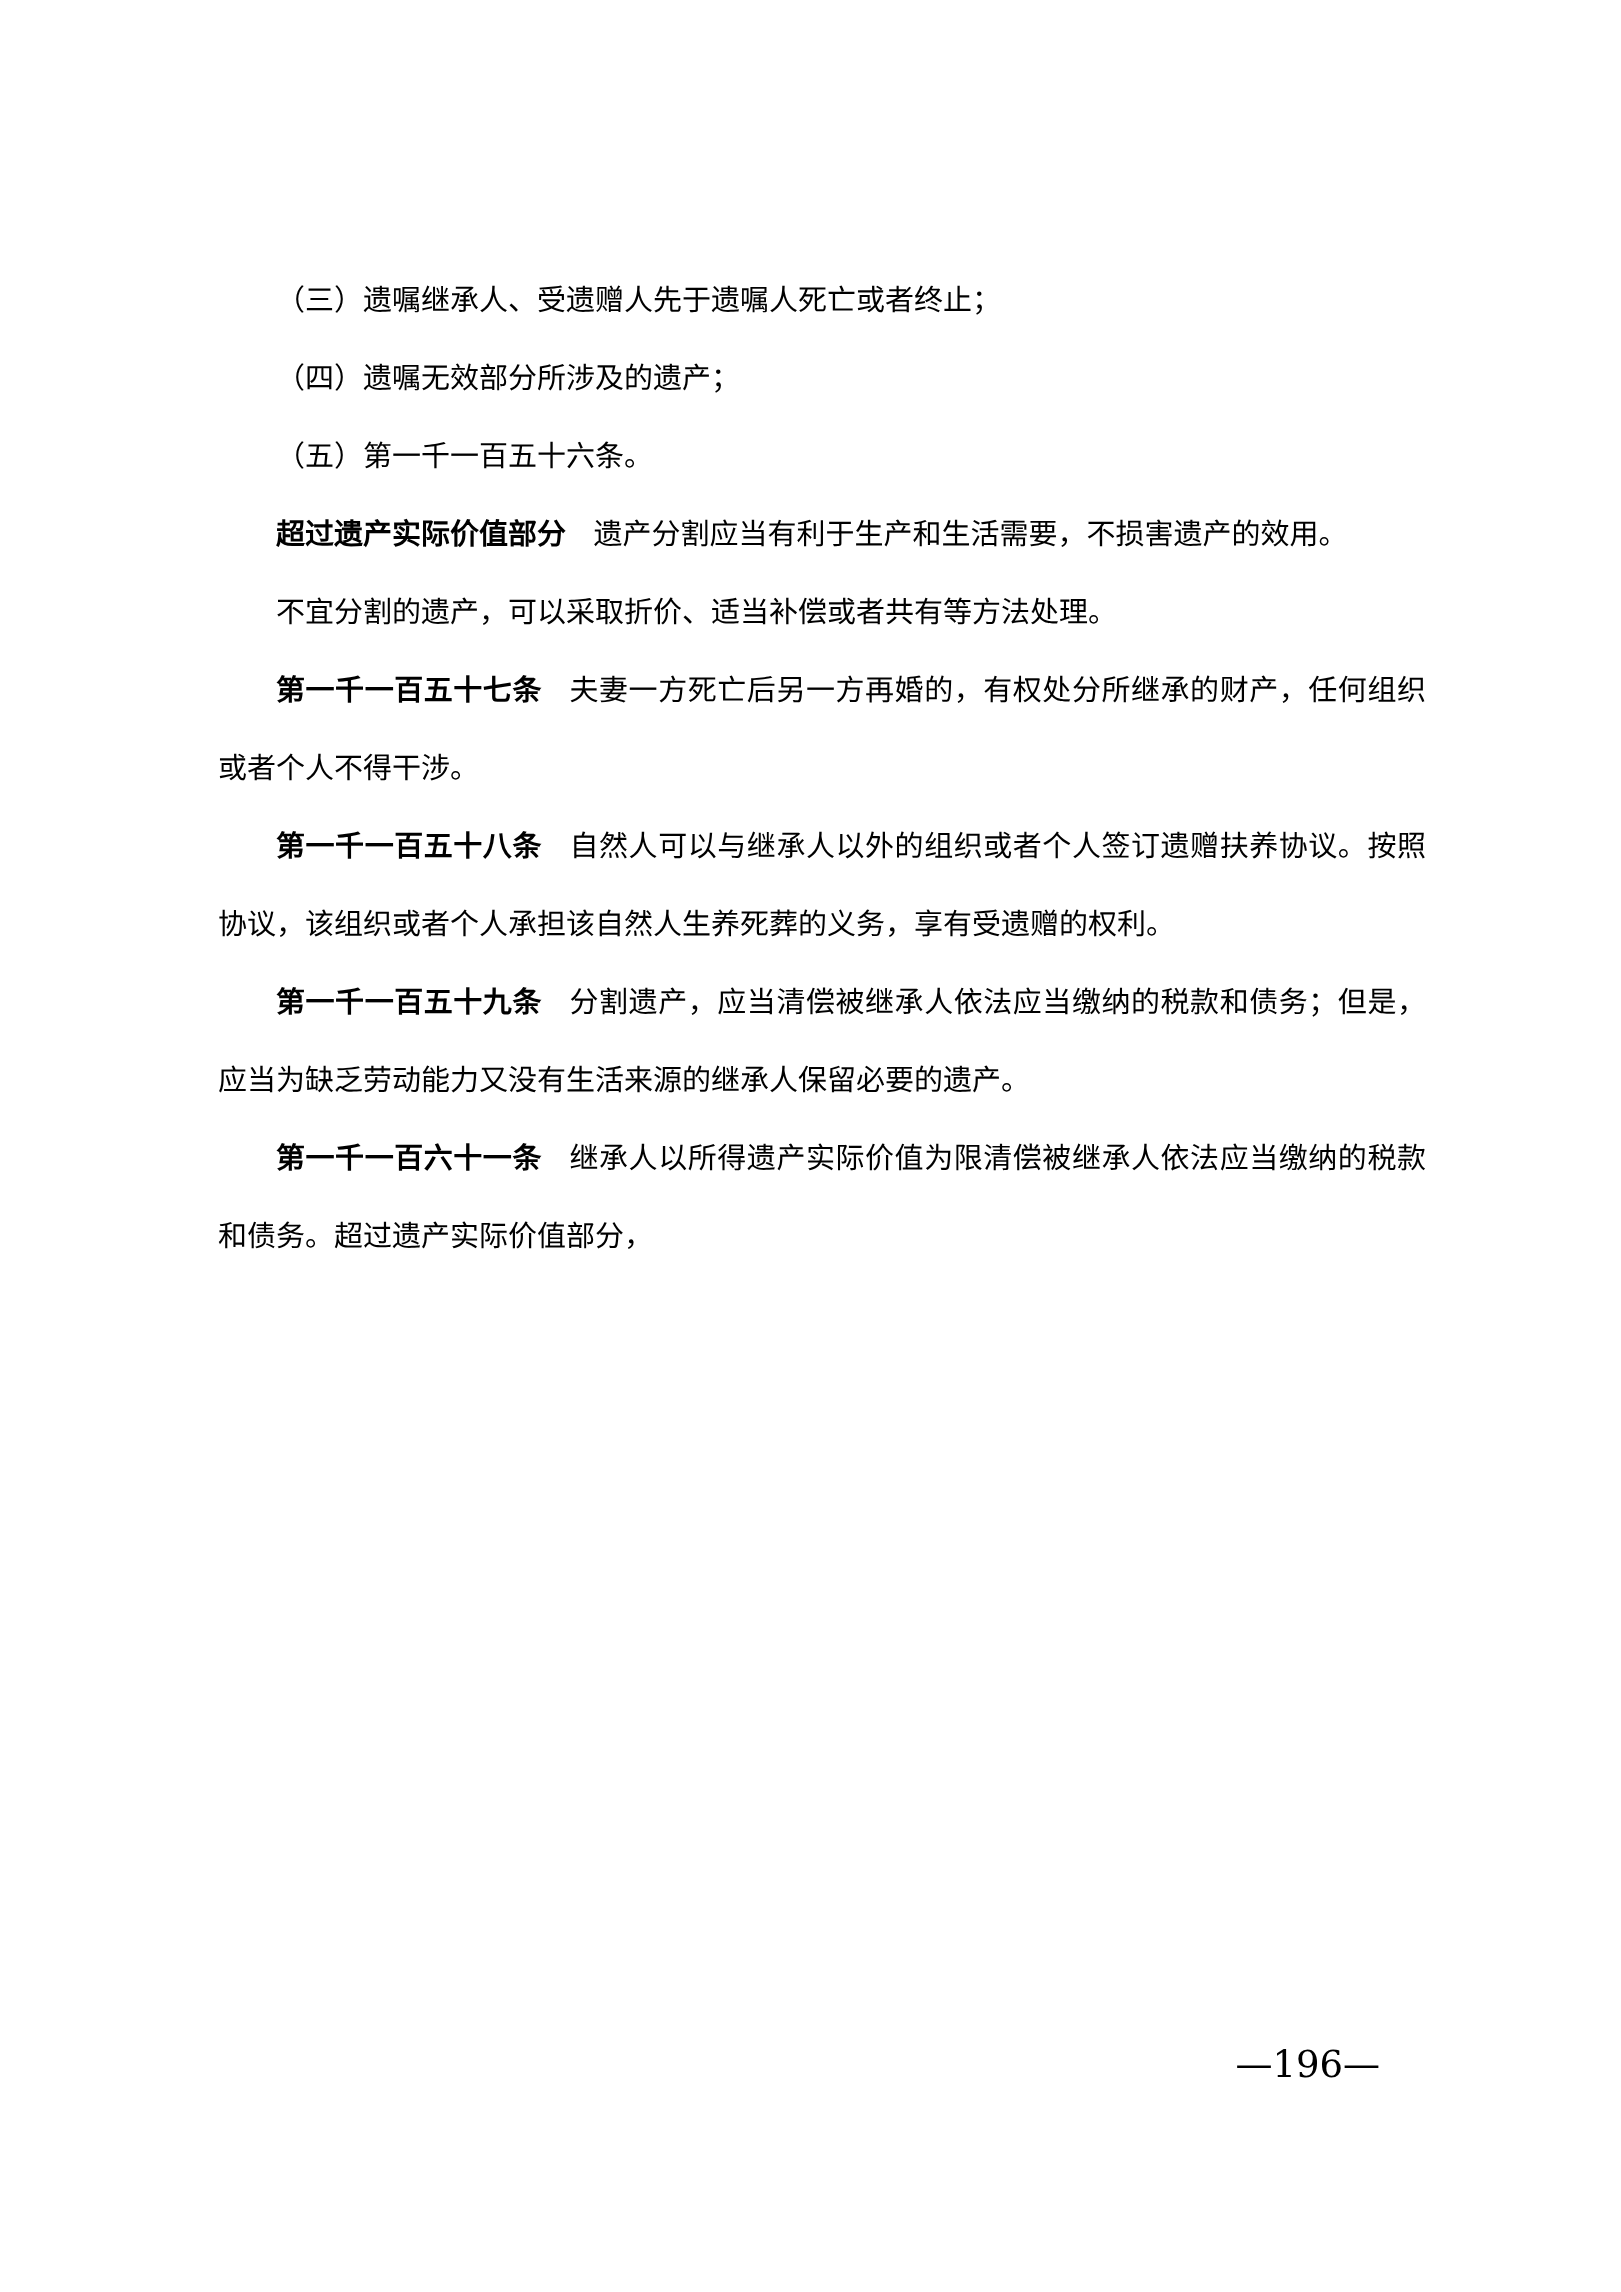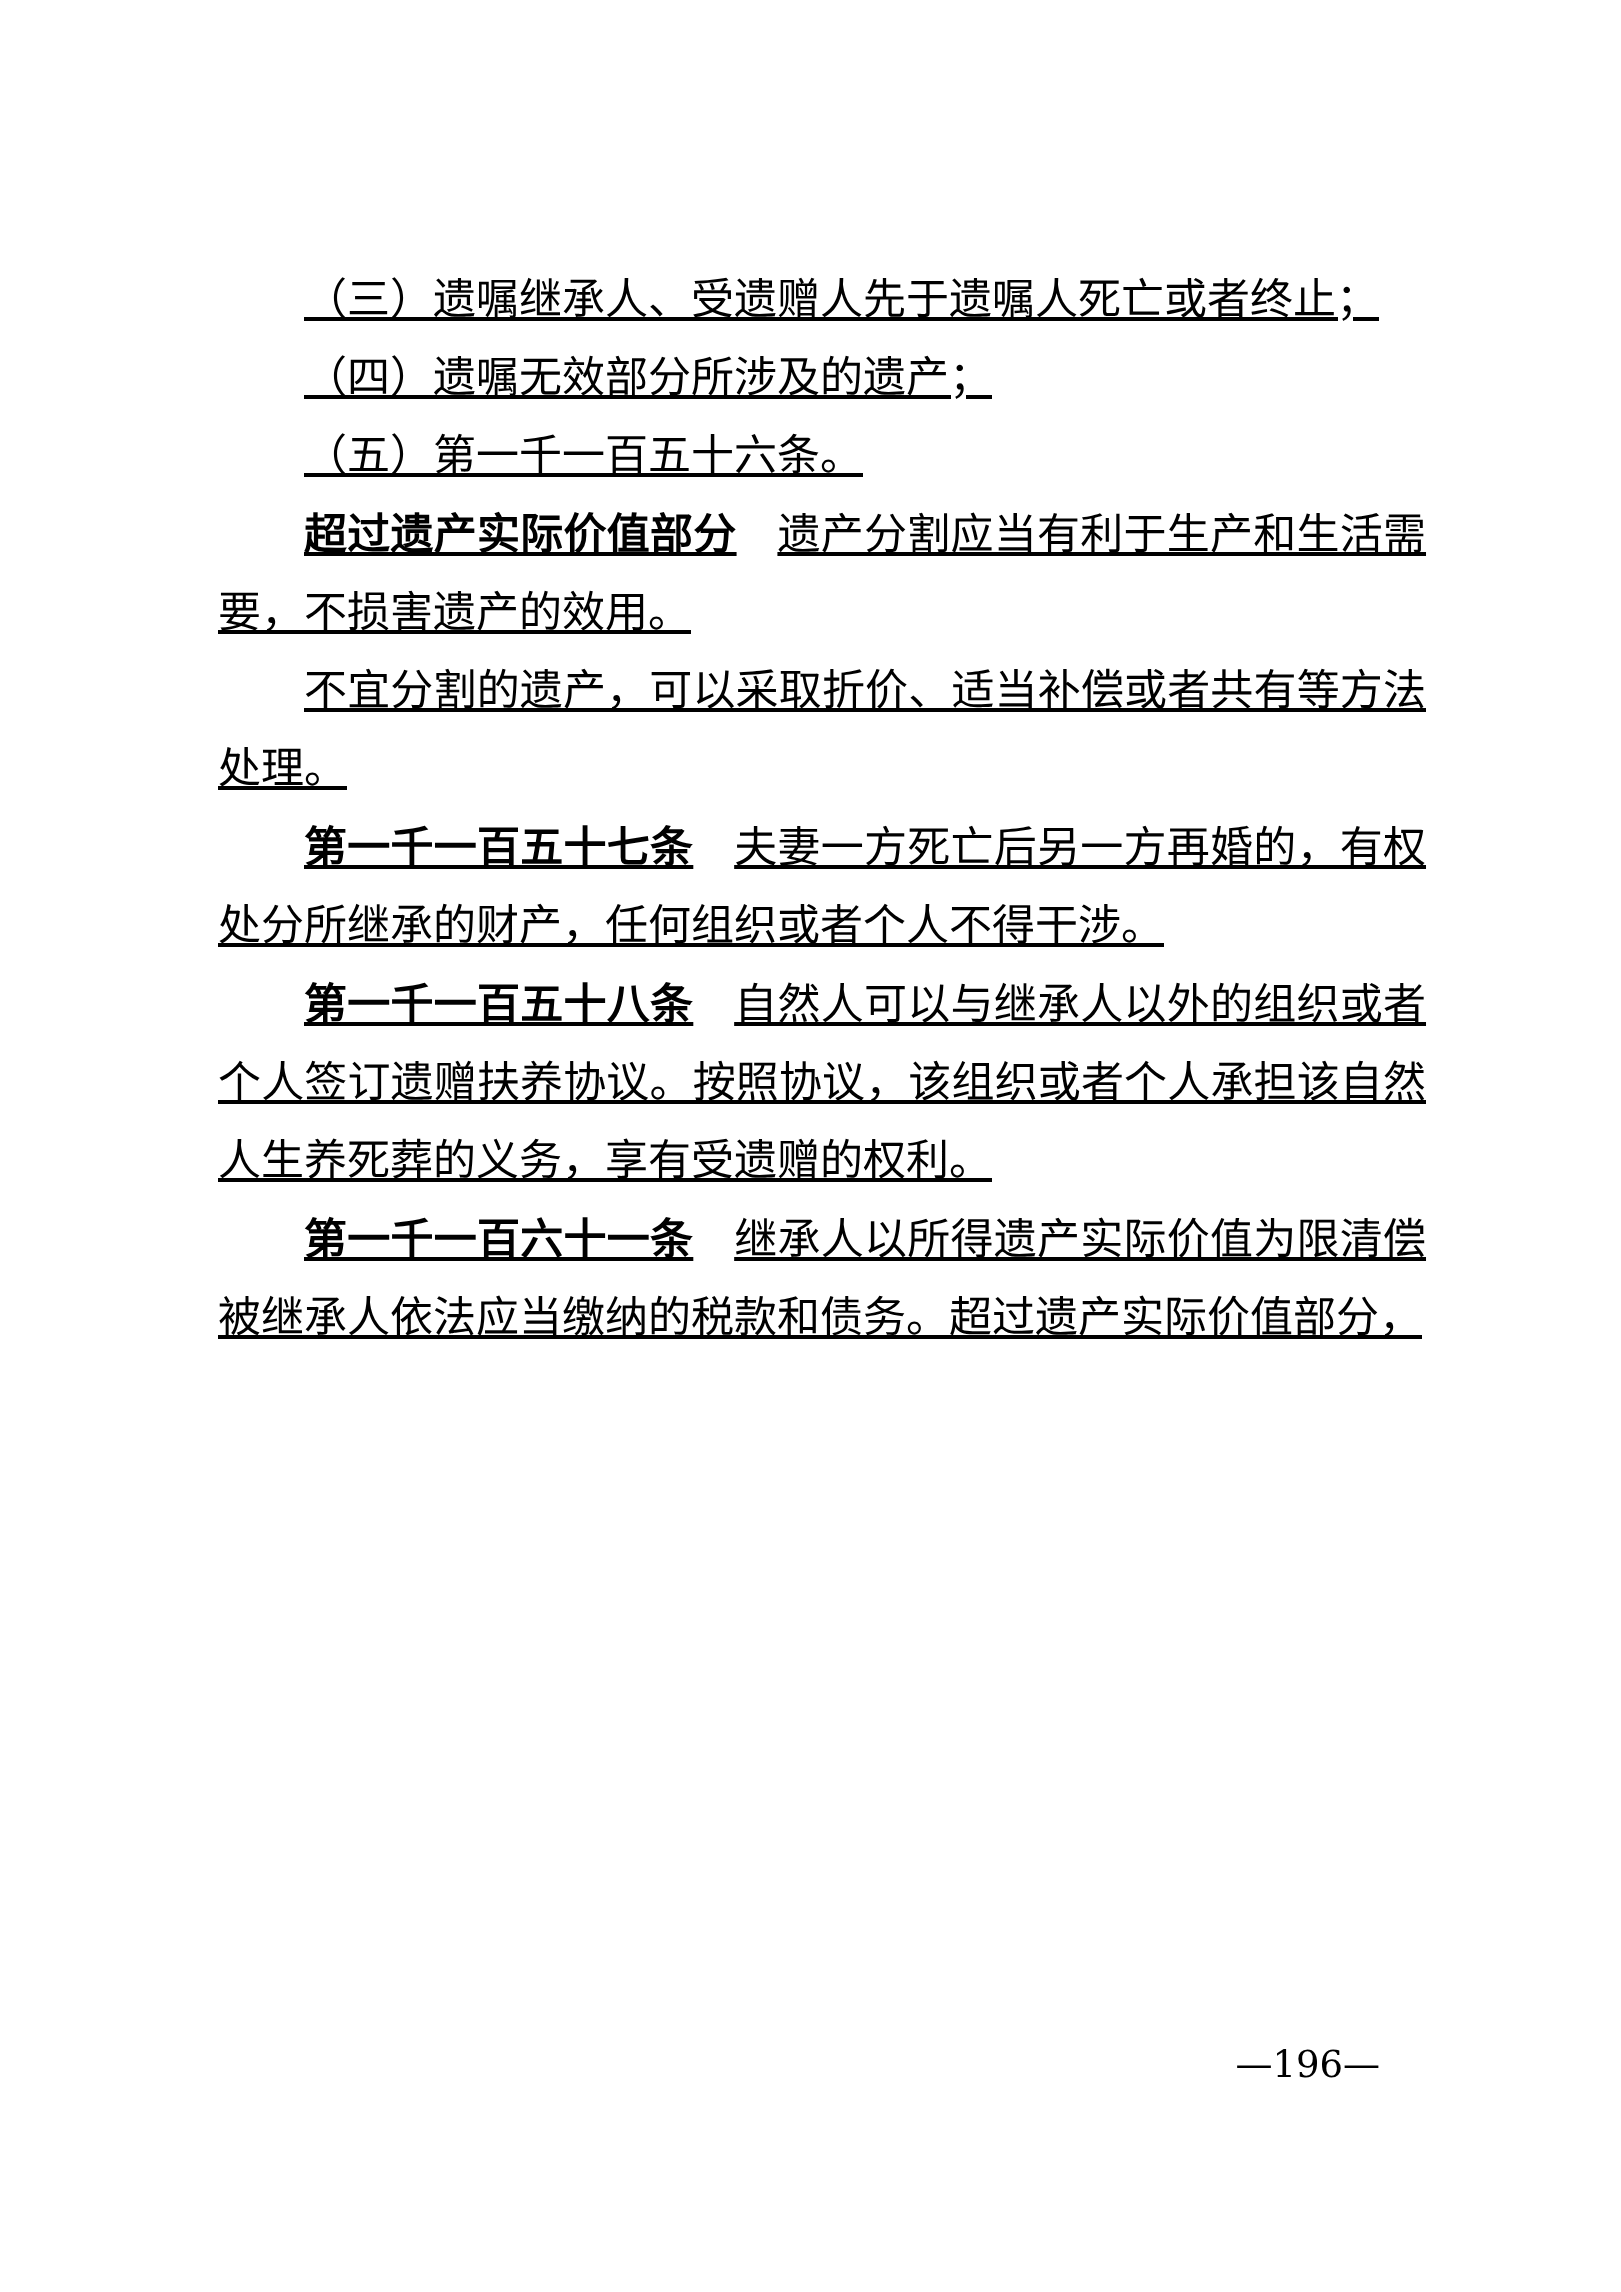--- a/index.html
+++ b/index.html
@@ -18,26 +18,25 @@
     width: 1621px;
     height: 2293px;
     background: #ffffff;
     overflow: hidden;
   }
   .content {
     position: absolute;
     left: 218px;
     top: 261px;
     width: 1208px;
-    font-size: 43px;
+    font-size: 29px;
     line-height: 78px;
     text-align: justify;
     text-justify: inter-ideograph;
     letter-spacing: 0;
-    text-decoration: underline;
   }
   .para {
     margin: 0;
     padding: 0;
     text-indent: 2em;
     text-align: justify;
     text-align-last: left;
   }
   .art-no {
     font-family: "Liberation Sans", "DejaVu Sans", sans-serif;
@@ -69,20 +68,21 @@
 
 
     <p class="para"><span class="art-no">超过遗产实际价值部分</span><span>遗产分割应当有利于生产和生活需要，不损害遗产的效用。</span></p>
 
     <p class="para"><span>不宜分割的遗产，可以采取折价、适当补偿或者共有等方法处理。</span></p>
 
     <p class="para"><span class="art-no">第一千一百五十七条</span><span>夫妻一方死亡后另一方再婚的，有权处分所继承的财产，任何组织或者个人不得干涉。</span></p>
 
     <p class="para"><span class="art-no">第一千一百五十八条</span><span>自然人可以与继承人以外的组织或者个人签订遗赠扶养协议。按照协议，该组织或者个人承担该自然人生养死葬的义务，享有受遗赠的权利。</span></p>
 
+    <p class="para"><span class="art-no">第一千一百五十九条</span><span>分割遗产，应当清偿被继承人依法应当缴纳的税款和债务；但是，应当为缺乏劳动能力又没有生活来源的继承人保留必要的遗产。</span></p>
 
 
     <p class="para"><span class="art-no">第一千一百六十一条</span><span>继承人以所得遗产实际价值为限清偿被继承人依法应当缴纳的税款和债务。超过遗产实际价值部分，</span></p>
 
   </div>
 
   <div class="page-number">—196—</div>
 
 </div>
 

